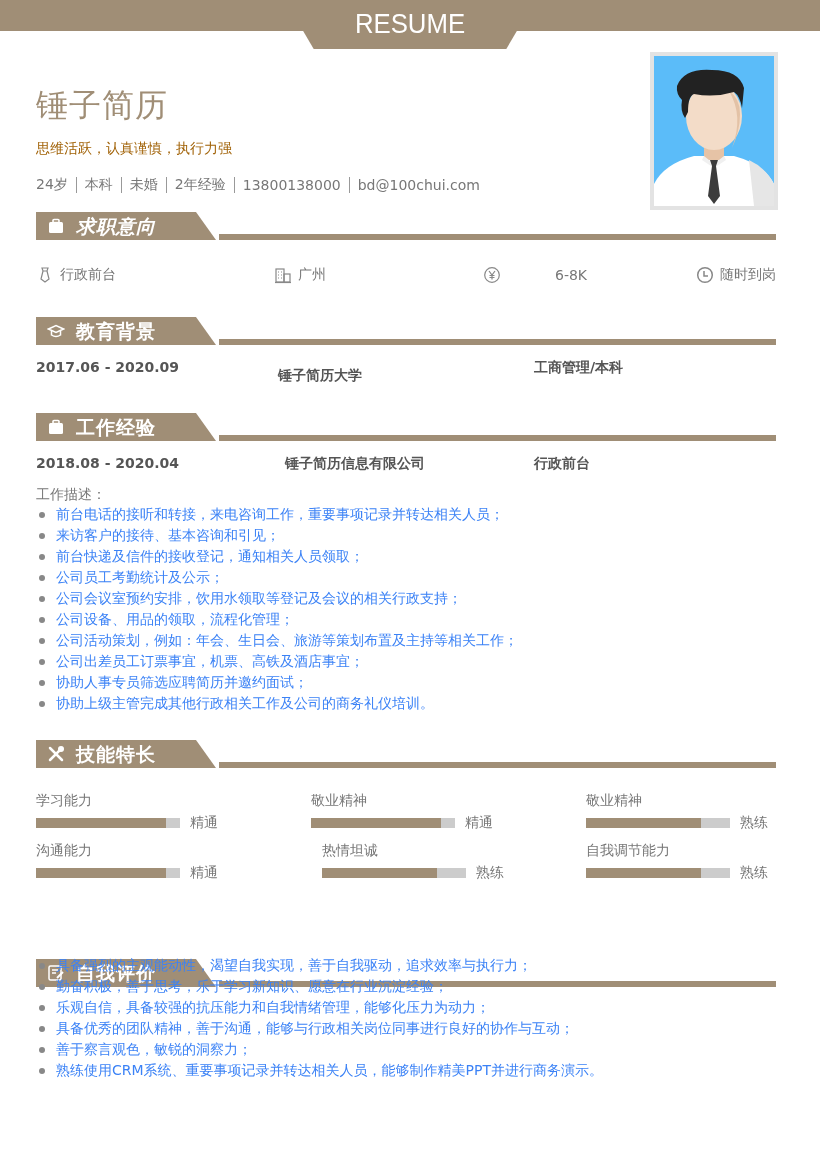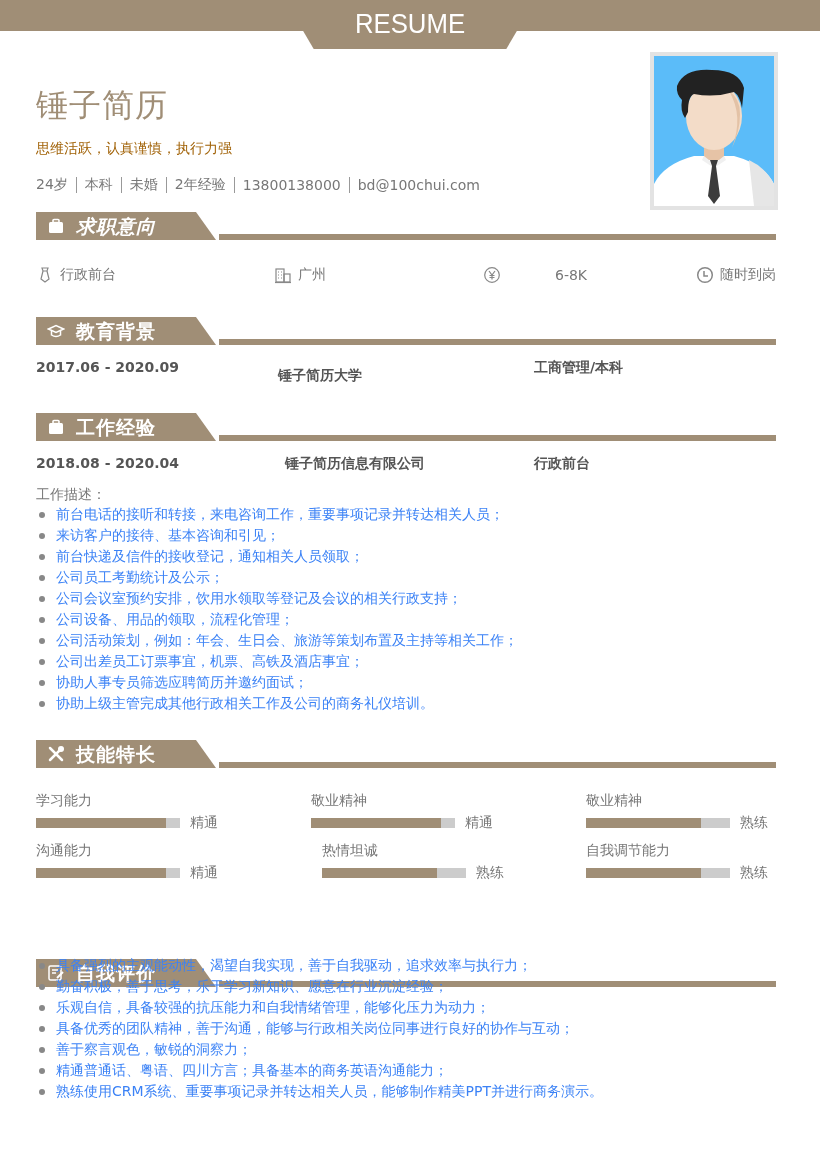--- a/index.html
+++ b/index.html
@@ -230,15 +230,14 @@
     <path d="M10 14 L16 8" stroke="#fff" stroke-width="2"></path>
   </svg>
   <div class="title">自我评价</div>
 </div>
 <ul class="bullets" style="top:955px;">
   <li>具备强烈的主观能动性，渴望自我实现，善于自我驱动，追求效率与执行力；</li>
   <li>勤奋积极，善于思考，乐于学习新知识、愿意在行业沉淀经验；</li>
   <li>乐观自信，具备较强的抗压能力和自我情绪管理，能够化压力为动力；</li>
   <li>具备优秀的团队精神，善于沟通，能够与行政相关岗位同事进行良好的协作与互动；</li>
   <li>善于察言观色，敏锐的洞察力；</li>
-  <li>精通普通话、粤语、四川方言；具备基本的商务英语沟通能力；</li>
   <li>熟练使用CRM系统、重要事项记录并转达相关人员，能够制作精美PPT并进行商务演示。</li>
 </ul>
 
 </body></html>

